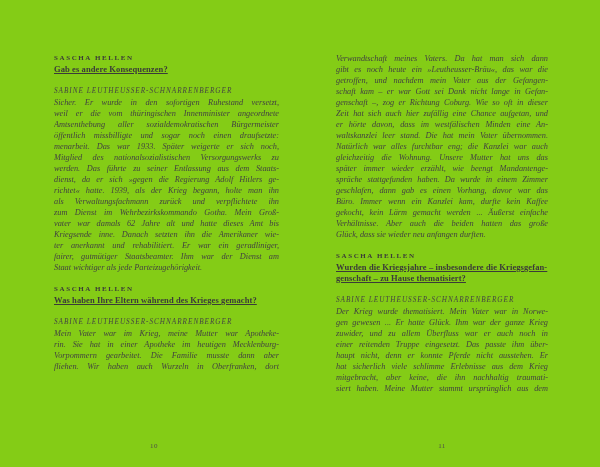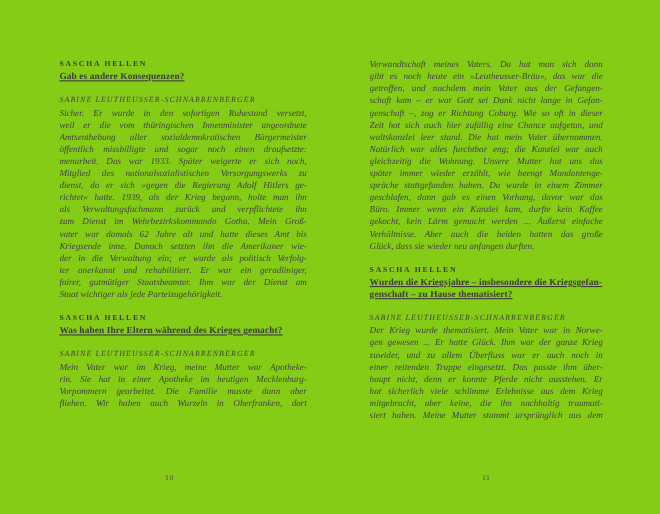--- a/index.html
+++ b/index.html
@@ -65,21 +65,21 @@
     text-align-last: justify;
     overflow: hidden;
   }
   .a-line.final {
     text-align: left;
     text-align-last: left;
     font-style: italic;
   }
   .page-number {
     position: absolute;
-    top: 429px;
+    top: 441px;
     height: 10px;
     line-height: 10px;
     font-size: 7px;
     color: #4c4c4a;
     text-align: center;
     letter-spacing: 0.5px;
   }
   .page-number.left  { left: 54px;  width: 200px; }
   .page-number.right { left: 336px; width: 212px; }
 </style>
@@ -90,45 +90,46 @@
   <div class="page-col left">
       <div class="speaker first">SASCHA HELLEN</div>
       <div class="q-line">Gab es andere Konsequenzen?</div>
       <div class="speaker-italic">SABINE LEUTHEUSSER-SCHNARRENBERGER</div>
       <div class="a-line">Sicher. Er wurde in den sofortigen Ruhestand versetzt,</div>
       <div class="a-line">weil er die vom thüringischen Innenminister angeordnete</div>
       <div class="a-line">Amtsenthebung aller sozialdemokratischen Bürgermeister</div>
       <div class="a-line">öffentlich missbilligte und sogar noch einen draufsetzte:</div>
       <div class="a-line">menarbeit. Das war 1933. Später weigerte er sich noch,</div>
       <div class="a-line">Mitglied des nationalsozialistischen Versorgungswerks zu</div>
+      <div class="a-line">werden. Das führte zu seiner Entlassung aus dem Staats-</div>
       <div class="a-line">dienst, da er sich »gegen die Regierung Adolf Hitlers ge-</div>
       <div class="a-line">richtet« hatte. 1939, als der Krieg begann, holte man ihn</div>
       <div class="a-line">als Verwaltungsfachmann zurück und verpflichtete ihn</div>
       <div class="a-line">zum Dienst im Wehrbezirkskommando Gotha. Mein Groß-</div>
       <div class="a-line">vater war damals 62 Jahre alt und hatte dieses Amt bis</div>
       <div class="a-line">Kriegsende inne. Danach setzten ihn die Amerikaner wie-</div>
-      <div class="a-line">der in die Verwaltung ein; er wurde als politisch Verfolg-</div>
       <div class="a-line">ter anerkannt und rehabilitiert. Er war ein geradliniger,</div>
       <div class="a-line">fairer, gutmütiger Staatsbeamter. Ihm war der Dienst am</div>
       <div class="a-line final">Staat wichtiger als jede Parteizugehörigkeit.</div>
       <div class="speaker">SASCHA HELLEN</div>
       <div class="q-line">Was haben Ihre Eltern während des Krieges gemacht?</div>
       <div class="speaker-italic">SABINE LEUTHEUSSER-SCHNARRENBERGER</div>
       <div class="a-line">Mein Vater war im Krieg, meine Mutter war Apotheke-</div>
       <div class="a-line">rin. Sie hat in einer Apotheke im heutigen Mecklenburg-</div>
       <div class="a-line">Vorpommern gearbeitet. Die Familie musste dann aber</div>
       <div class="a-line">fliehen. Wir haben auch Wurzeln in Oberfranken, dort</div>
     </div>
   <div class="page-col right">
       <div class="a-line">Verwandtschaft meines Vaters. Da hat man sich dann</div>
       <div class="a-line">gibt es noch heute ein »Leutheusser-Bräu«, das war die</div>
       <div class="a-line">getroffen, und nachdem mein Vater aus der Gefangen-</div>
       <div class="a-line">schaft kam – er war Gott sei Dank nicht lange in Gefan-</div>
       <div class="a-line">genschaft –, zog er Richtung Coburg. Wie so oft in dieser</div>
       <div class="a-line">Zeit hat sich auch hier zufällig eine Chance aufgetan, und</div>
+      <div class="a-line">er hörte davon, dass im westfälischen Minden eine An-</div>
       <div class="a-line">waltskanzlei leer stand. Die hat mein Vater übernommen.</div>
       <div class="a-line">Natürlich war alles furchtbar eng; die Kanzlei war auch</div>
       <div class="a-line">gleichzeitig die Wohnung. Unsere Mutter hat uns das</div>
       <div class="a-line">später immer wieder erzählt, wie beengt Mandantenge-</div>
       <div class="a-line">spräche stattgefunden haben. Da wurde in einem Zimmer</div>
       <div class="a-line">geschlafen, dann gab es einen Vorhang, davor war das</div>
       <div class="a-line">Büro. Immer wenn ein Kanzlei kam, durfte kein Kaffee</div>
       <div class="a-line">gekocht, kein Lärm gemacht werden ... Äußerst einfache</div>
       <div class="a-line">Verhältnisse. Aber auch die beiden hatten das große</div>
       <div class="a-line final">Glück, dass sie wieder neu anfangen durften.</div>

